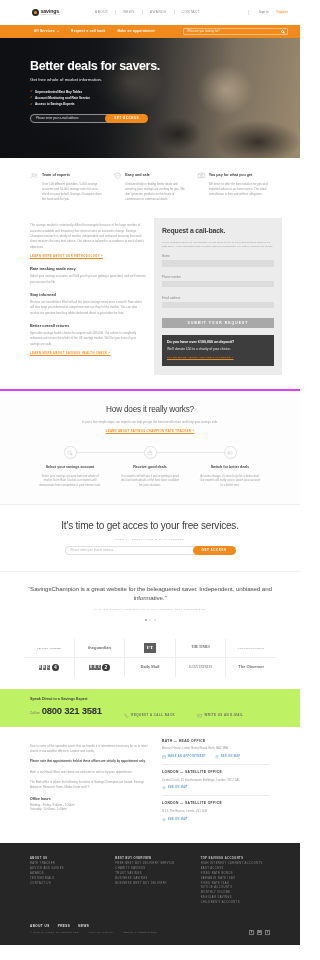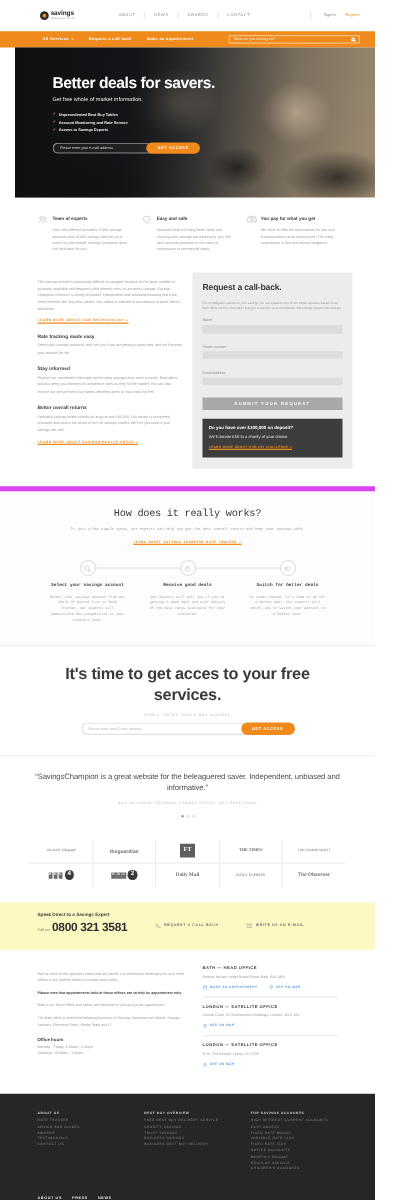--- a/index.html
+++ b/index.html
@@ -54,21 +54,20 @@
     border-radius: 1px; display: flex; align-items: center; padding: 0 3px;
   }
   .ob-search span { font-size: 2.9px; color: rgba(255,255,255,.85); }
   .mag { margin-left: auto; width: 3px; height: 3px; border: .7px solid #fff; border-radius: 50%; position: relative; }
   .mag::after { content: ""; position: absolute; right: -1.3px; bottom: -1.1px; width: 1.6px; height: .7px; background: #fff; transform: rotate(45deg); }
 
   
   .hero {
     height: 120px; position: relative; overflow: hidden;
     background: linear-gradient(100deg,#1d2125 0%,#2c3136 32%,#55504a 55%,#7b6f5e 74%,#9c8b70 100%);
-    margin-left: 12px;
   }
   .hero::before {
     content:""; position:absolute; inset:0;
     background:
       radial-gradient(ellipse 52px 40px at 128px 44px, rgba(215,190,160,.55), transparent 70%),
       radial-gradient(ellipse 40px 36px at 225px 52px, rgba(228,205,175,.5), transparent 70%),
       radial-gradient(ellipse 60px 30px at 258px 104px, rgba(40,36,32,.85), transparent 72%),
       radial-gradient(ellipse 70px 34px at 60px 112px, rgba(20,20,22,.9), transparent 70%),
       radial-gradient(ellipse 34px 24px at 178px 96px, rgba(30,28,26,.8), transparent 70%);
   }
@@ -118,37 +117,37 @@
   .submit {
     margin-top: 7px; height: 10px; background:#a8a8a8; color:#fff; font-size:3.3px; font-weight:bold;
     letter-spacing:1.1px; display:flex; align-items:center; justify-content:center;
   }
   .promo { margin-top: 7px; background:#3d3d3d; padding: 5px 5px 6px; }
   .promo h4 { font-size: 3.6px; color:#fff; font-weight:bold; }
   .promo p { font-size: 3.3px; color:#e3e3e3; margin-top: 1.5px; }
   .promo a { font-size: 2.5px; color:#f08a1c; font-weight:bold; letter-spacing:.3px; display:block; margin-top: 4px; }
 
   
-  .how { background:#fdfdfd; border-top:4px solid #d946ef; padding: 13px 30px 16px; text-align:center;font-family:Liberation Mono, monospace; }
+  .how { background:#fdfdfd; border-top:2px solid #d946ef; padding: 13px 30px 16px; text-align:center; }
   .how h2 { font-size: 8.2px; color:#3b3b3b; font-weight:normal; letter-spacing:-.2px; }
   .how > p { font-size: 2.9px; color:#a0a0a0; margin-top: 4px; line-height:1.7; }
   .how .link-o { text-align:center; margin-top: 5px; }
   .steps { display:flex; margin-top: 12px; position:relative; }
   .steps::before { content:""; position:absolute; left: 40px; right: 40px; top: 6px; height:1px; background:#e6e6e6; }
   .step { flex:1; position:relative; z-index:2; }
   .step-circle {
     width: 13px; height: 13px; border:1px solid #e0e0e0; border-radius:50%; background:#fff;
     margin: 0 auto; display:flex; align-items:center; justify-content:center; color:#bdbdbd;
   }
   .step h4 { font-size: 3.6px; color:#494949; font-weight:bold; margin-top: 6px; }
   .step p { font-size: 2.8px; color:#a2a2a2; margin-top: 3px; line-height:1.75; padding: 0 9px; }
 
   
   .free { border-top:1px solid #eee; padding: 14px 30px 16px; text-align:center; }
-  .free h2 { font-size: 13px; color:#3b3b3b; font-weight:bold; line-height:1.3; letter-spacing:-.2px; }
+  .free h2 { font-size: 10px; color:#3b3b3b; font-weight:normal; line-height:1.3; letter-spacing:-.2px; }
   .free .step-lbl { font-size: 2.5px; color:#aeaeae; letter-spacing:.6px; margin-top: 6px; }
   .free-form { display:flex; align-items:center; justify-content:center; margin-top: 4px; }
   .free-input {
     width: 132px; height: 9.5px; border:1px solid #e0e0e0; border-radius: 5px 0 0 5px; border-right:0;
     display:flex; align-items:center; padding-left: 5px; font-size:2.9px; color:#b6b6b6;
   }
   .free-btn {
     height: 9.5px; background:#f08a1c; border-radius:5px; color:#fff; font-size:3.1px; font-weight:bold;
     letter-spacing:.5px; display:flex; align-items:center; justify-content:center; padding: 0 9px; margin-left:-4px;
   }
@@ -172,21 +171,21 @@
   .press-row:first-child .press-cell { border-bottom:1px solid #ededed; }
   .press-lbl { font-size:3.4px; color:#6e6e6e; text-align:center; line-height:1.1; }
   .press-lbl.serif { font-family:"Liberation Serif", serif; }
   .ft-box { background:#5e5e5e; color:#fff; font-family:"Liberation Serif", serif; font-size:5px; font-weight:bold; padding: 1.5px 3px; }
   .bbc { display:flex; align-items:center; gap:1.5px; }
   .bbc-lbl { display:flex; gap:.6px; }
   .bbc-lbl i { background:#6a6a6a; color:#fff; font-style:normal; font-size:2.6px; font-weight:bold; padding:.4px .8px; }
   .bbc-num { width:7.5px; height:7.5px; border-radius:50%; background:#3a3a3a; color:#fff; font-size:5px; font-weight:bold; display:flex; align-items:center; justify-content:center; }
 
   
-  .speak { background:#fef9c3; padding: 8px 30px 9px; display:flex; align-items:center; }
+  .speak { background:#bef264; padding: 8px 30px 9px; display:flex; align-items:flex-end; }
   .speak-l { }
   .speak-l .t1 { font-size:3.7px; color:#3f3f3f; font-weight:bold; }
   .speak-l .t2 { display:flex; align-items:baseline; gap:2px; margin-top:1px; }
   .speak-l .t2 .pre { font-size:3.1px; color:#6f6f6f; }
   .speak-l .t2 .num { font-size:9.5px; color:#2f2f2f; font-weight:bold; letter-spacing:-.25px; }
   .speak-a { display:flex; align-items:center; gap:2.5px; margin-left: 22px; }
   .speak-a .lbl { font-size:2.9px; color:#6a6a6a; letter-spacing:.5px; font-weight:bold; }
   .ic { width:5px; height:5px; color:#8e8e8e; flex:none; }
 
   

